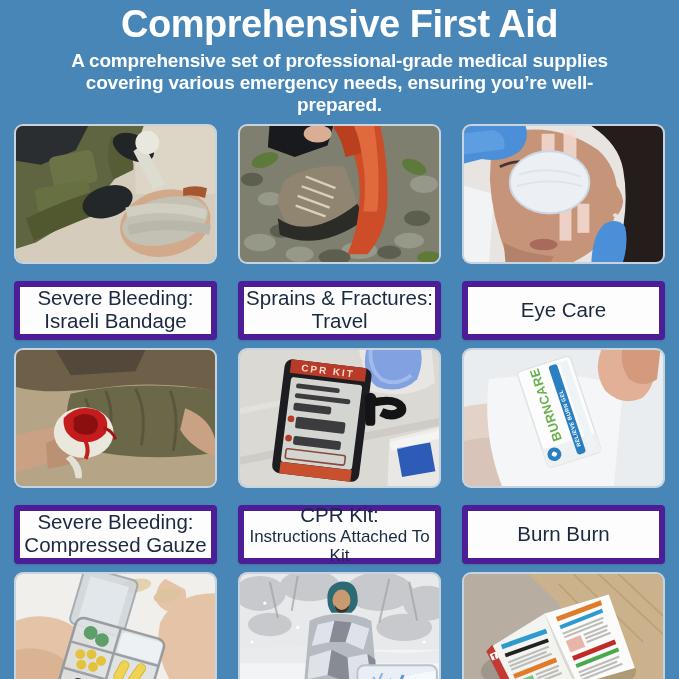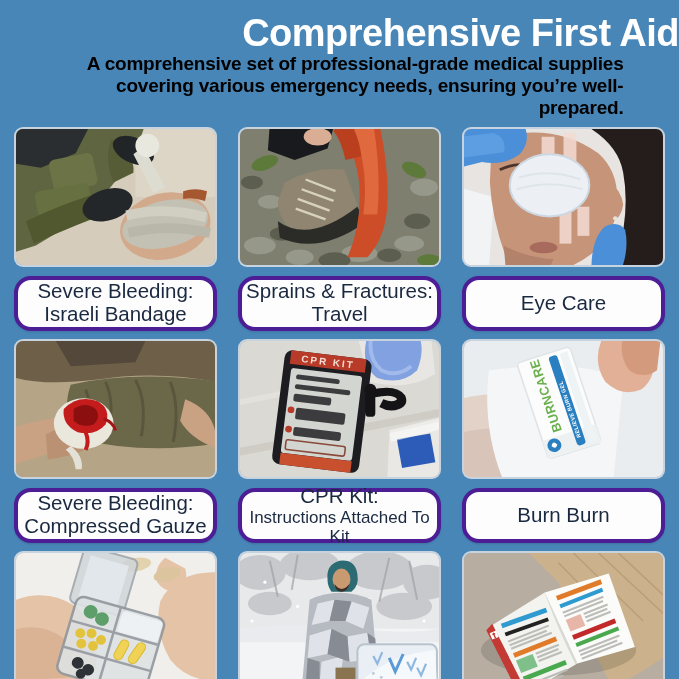--- a/index.html
+++ b/index.html
@@ -2,44 +2,44 @@
 <html><head>
 <meta charset="utf-8">
 <style>
   html,body{margin:0;padding:0;}
   body{
     width:679px;height:679px;overflow:hidden;
     background:#4886b8;
     font-family:"Liberation Sans", sans-serif;
   }
   .page{width:679px;height:679px;position:relative;}
-  .header{text-align:right;padding-top:14px;}
+  .header{text-align:center;padding-top:5px;}
   .title{
     color:#ffffff;font-size:38px;font-weight:bold;line-height:1.02;
     letter-spacing:-0.5px;margin:0;
   }
   .subtitle{
-    color:#000000;font-size:19px;font-weight:bold;line-height:1.16;
-    width:568px;margin:0 auto 0;letter-spacing:-0.2px;
+    color:#ffffff;font-size:19px;font-weight:bold;line-height:1.16;
+    width:568px;margin:6px auto 0;letter-spacing:-0.2px;
   }
   .grid{
     display:grid;grid-template-columns:repeat(3,1fr);
     column-gap:21px;row-gap:8px;
     padding:8px 14px 0 14px;
   }
   .cell{display:flex;flex-direction:column;}
   .photo{
     height:140px;border-radius:9px;overflow:hidden;position:relative;
     border:2px solid rgba(230,240,248,0.6);
     box-sizing:border-box;background:#9ab;
   }
   .photo svg{display:block;width:100%;height:100%;}
   .caption{
-    margin-top:9px;height:47px;background:#fdfdfd;
-    border-radius:17px;border:4px solid #4c1d95;
+    margin-top:17px;height:47px;background:#fdfdfd;
+    border-radius:4px;border:6px solid #4c1d95;
     display:flex;flex-direction:column;align-items:center;justify-content:center;
     color:#1a2940;font-size:20.5px;line-height:1.12;text-align:center;
     box-shadow:0 1px 2px rgba(20,40,60,0.18);
   }
   .cap2:empty{display:none;}
   .cell-cpr .cap2{font-size:17px;}
 </style>
 </head>
 <body>
 

